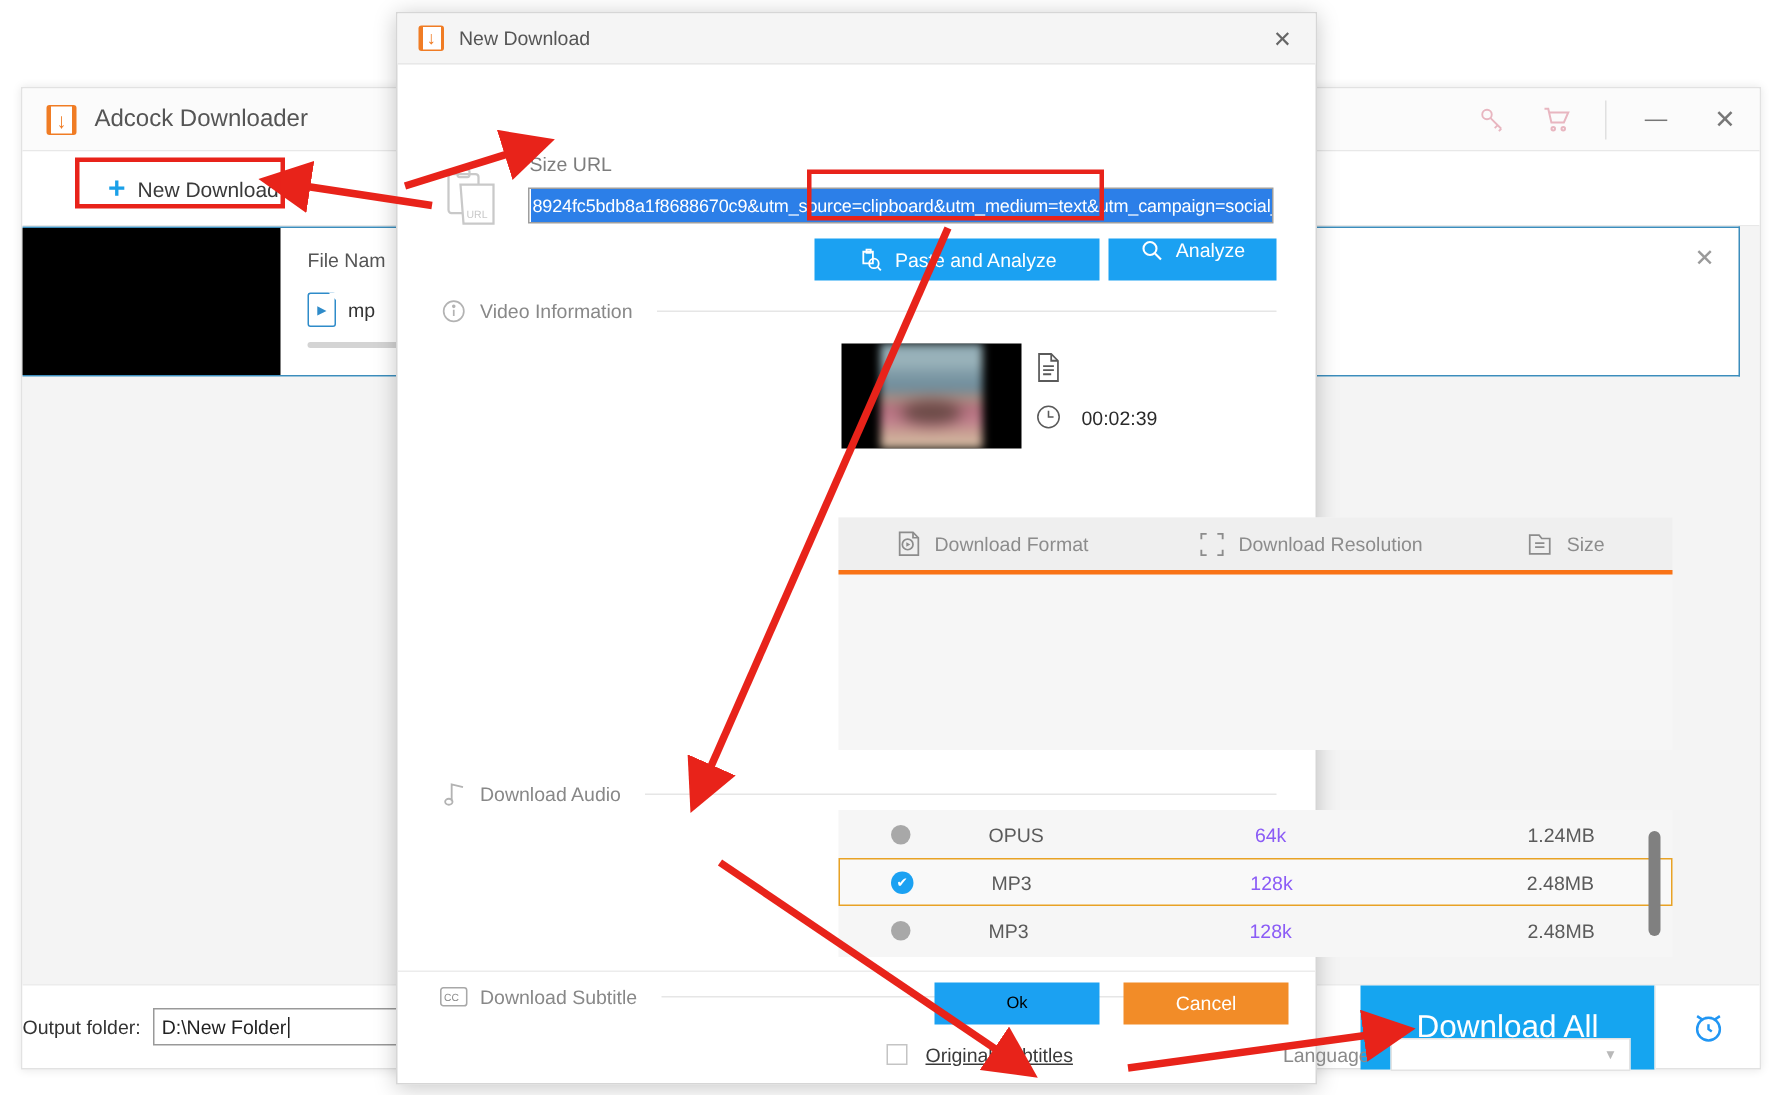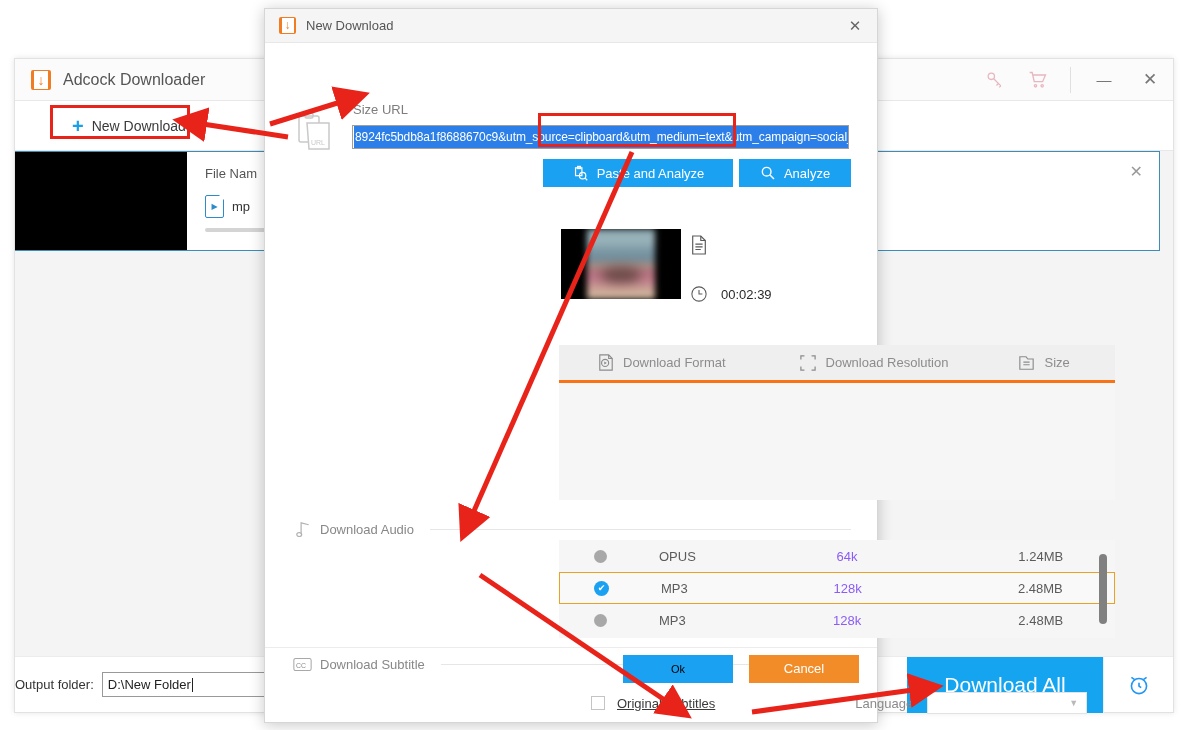--- a/index.html
+++ b/index.html
@@ -234,21 +234,21 @@
     position: absolute; left: 278px; top: 0;
     width: 190px; height: 28px;
     background: #1ba1f2; color: #ffffff;
     display: flex; align-items: center; justify-content: center;
     font-size: 13px;
   }
   .btn-analyze {
     position: absolute; left: 474px; top: 0;
     width: 112px; height: 28px;
     background: #1ba1f2; color: #ffffff;
-    display: flex; align-items: center; justify-content: center;
+    display: flex; align-items: flex-start; justify-content: center;
     font-size: 13px;
   }
   .btn-ico { margin-right: 8px; display: inline-flex; }
 
   
   .sect {
     position: absolute; left: 28px;
     display: flex; align-items: center;
     width: 558px;
   }
@@ -277,21 +277,21 @@
     position: absolute; left: 14px; top: 38px; width: 40px; height: 16px;
     background: #6a4a46; border-radius: 50%; filter: blur(4px);
   }
 
   .vi-title-row {
     position: absolute; left: 424px; top: 192px;
     display: flex; align-items: center;
   }
   .vi-dur-row {
     position: absolute; left: 424px; top: 225px;
-    display: flex; align-items: center; margin-top: 16px;
+    display: flex; align-items: center;
   }
   .vi-ico { width: 20px; height: 20px; color: #555555; flex: none; display:flex;align-items:center;justify-content:center;}
   .vi-text { margin-left: 12px; font-size: 13px; color: #2a2a2a; }
 
   
   .vid-table {
     position: absolute; left: 294px; top: 302px;
     width: 556px; height: 155px;
     background: #f6f6f6;
   }
@@ -493,20 +493,31 @@
           <span class="btn-ico">
             <svg width="16" height="16" viewBox="0 0 24 24" fill="none" stroke="#ffffff" stroke-width="2.1">
               <circle cx="10" cy="10" r="6.5"></circle>
                 <path d="M15 15 L21 21"></path>
             </svg>
           </span>
           <span>Analyze</span>
         </div>
       </div>
 
+      <div class="sect" style="top:155px;">
+        <span class="sect-ico">
+          <svg width="17" height="17" viewBox="0 0 24 24" fill="none" stroke="#b3b3b3" stroke-width="1.6">
+            <circle cx="12" cy="12" r="9.5"></circle>
+              <path d="M12 10.5v6"></path>
+              <circle cx="12" cy="7.4" r="0.9" fill="#b3b3b3"></circle>
+          </svg>
+        </span>
+        <span class="sect-label">Video Information</span>
+        <span class="sect-rule"></span>
+      </div>
 
       <div class="thumb-box">
         <div class="thumb-inner"></div>
       </div>
 
       <div class="vi-title-row">
         <span class="vi-ico">
           <svg width="18" height="20" viewBox="0 0 20 22" fill="none" stroke="#5a5a5a" stroke-width="1.3">
             <path d="M3 1h9l5 5v15H3z"></path>
               <path d="M12 1v5h5"></path>

